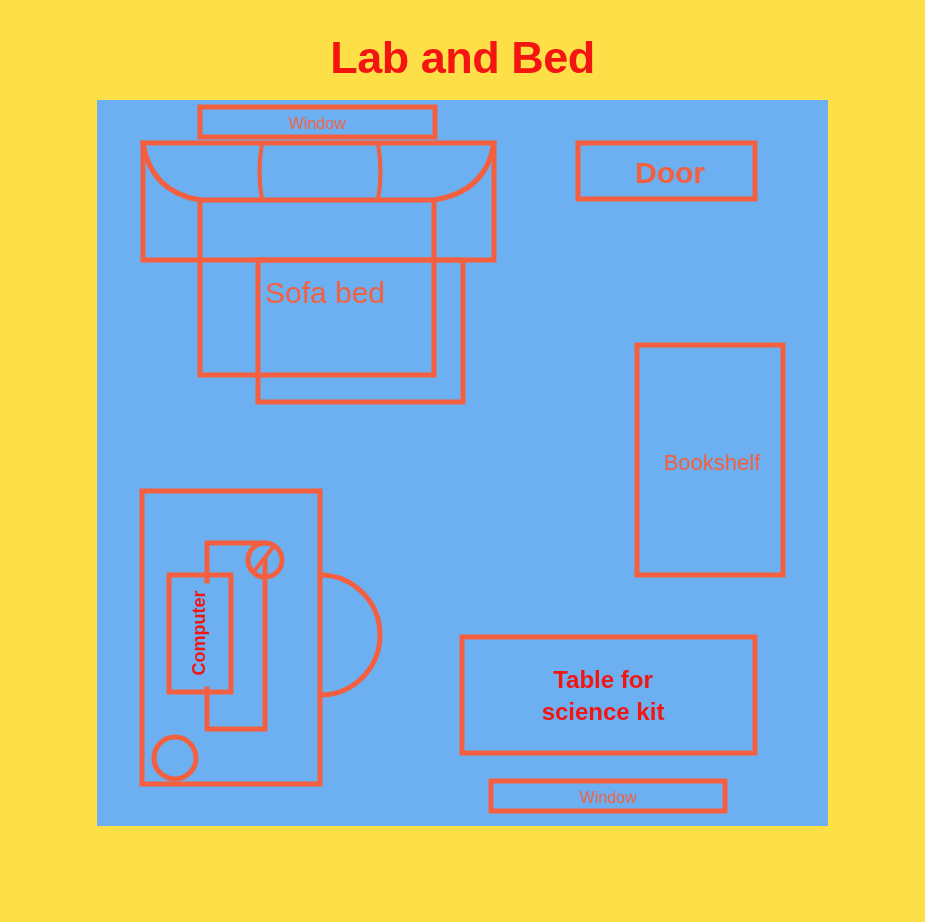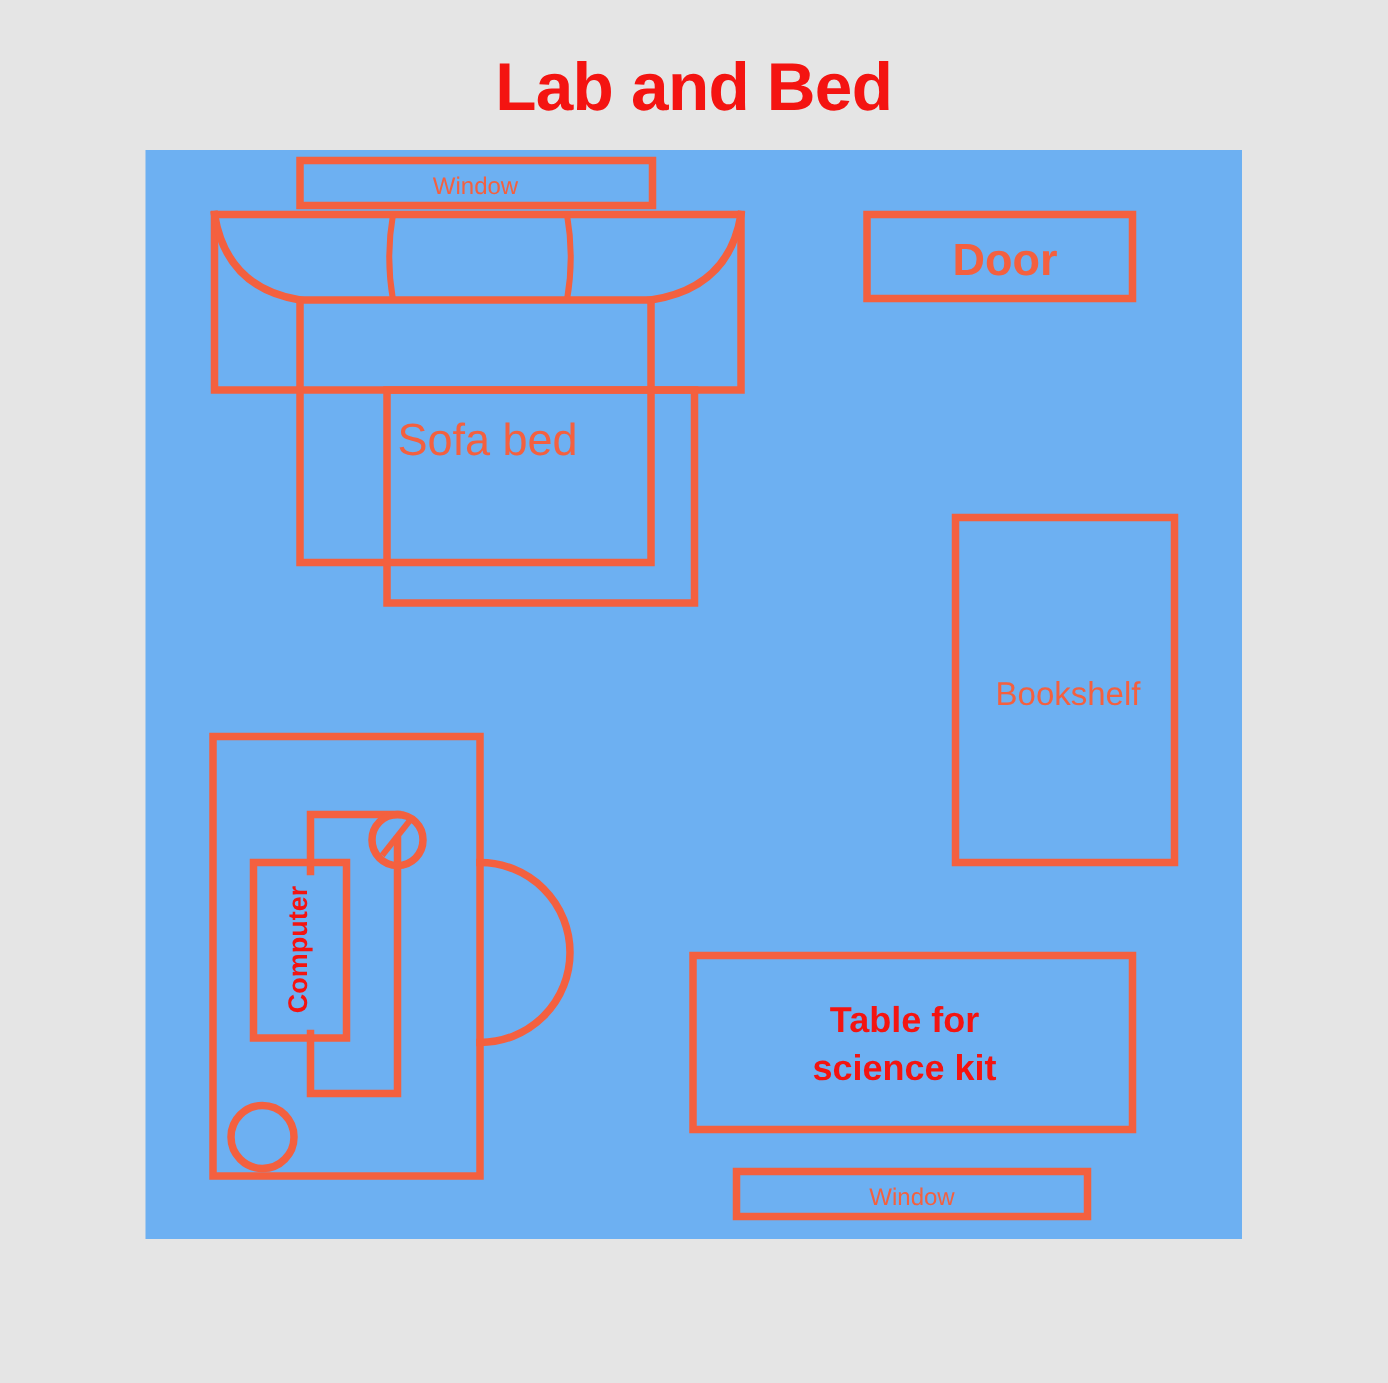--- a/index.html
+++ b/index.html
@@ -11,21 +11,21 @@
   body {
     width: 925px;
     height: 922px;
     font-family: "Liberation Sans", sans-serif;
     overflow: hidden;
   }
   #page {
     position: relative;
     width: 925px;
     height: 922px;
-    background: #e5e5e5;
+    background: #fde047;
   }
   #plan-title {
     position: absolute;
     left: 0;
     top: 30px;
     width: 925px;
     text-align: center;
     font-family: "Liberation Sans", sans-serif;
     font-size: 45px;
     font-weight: bold;

